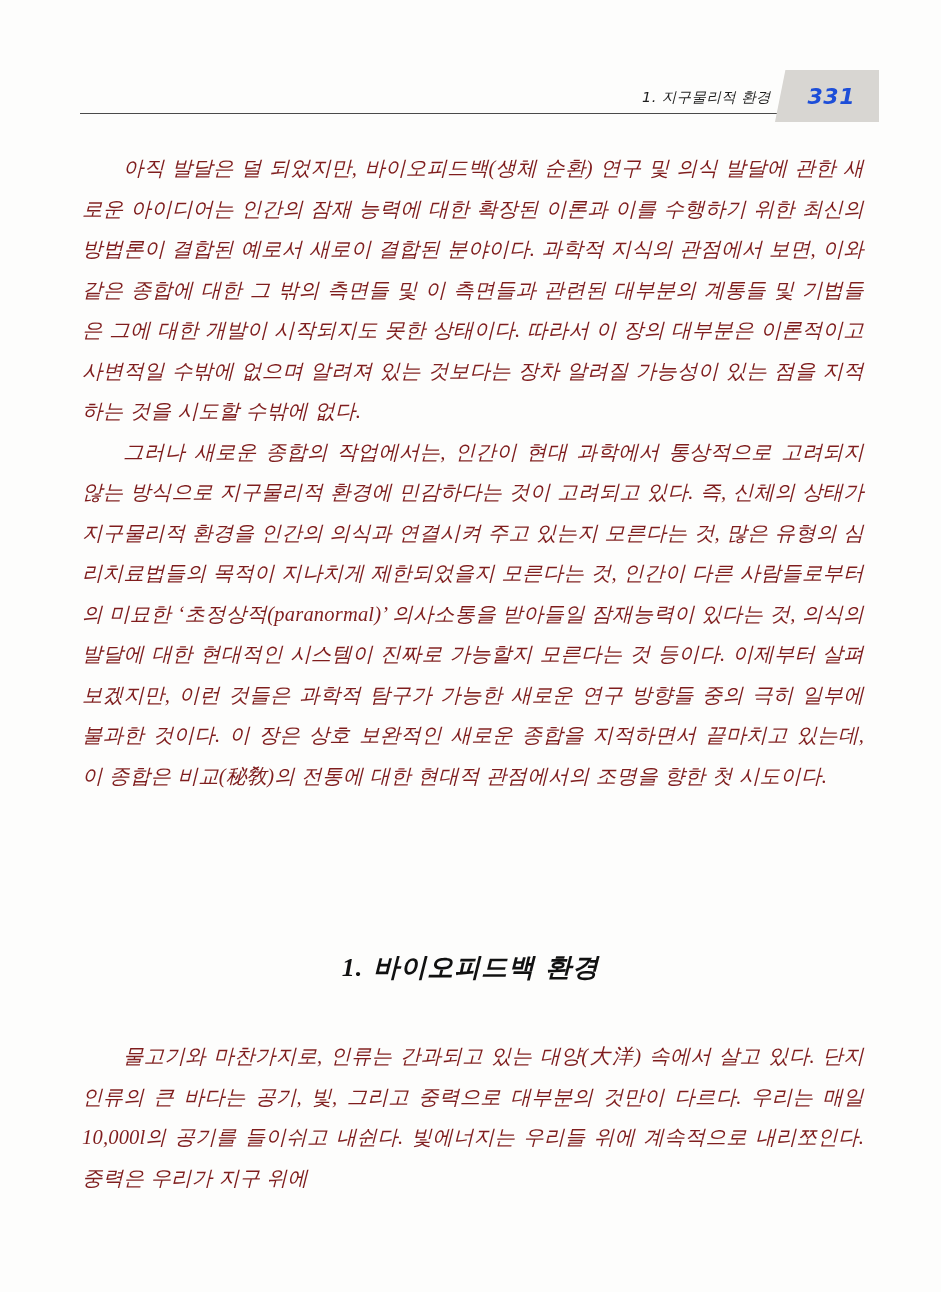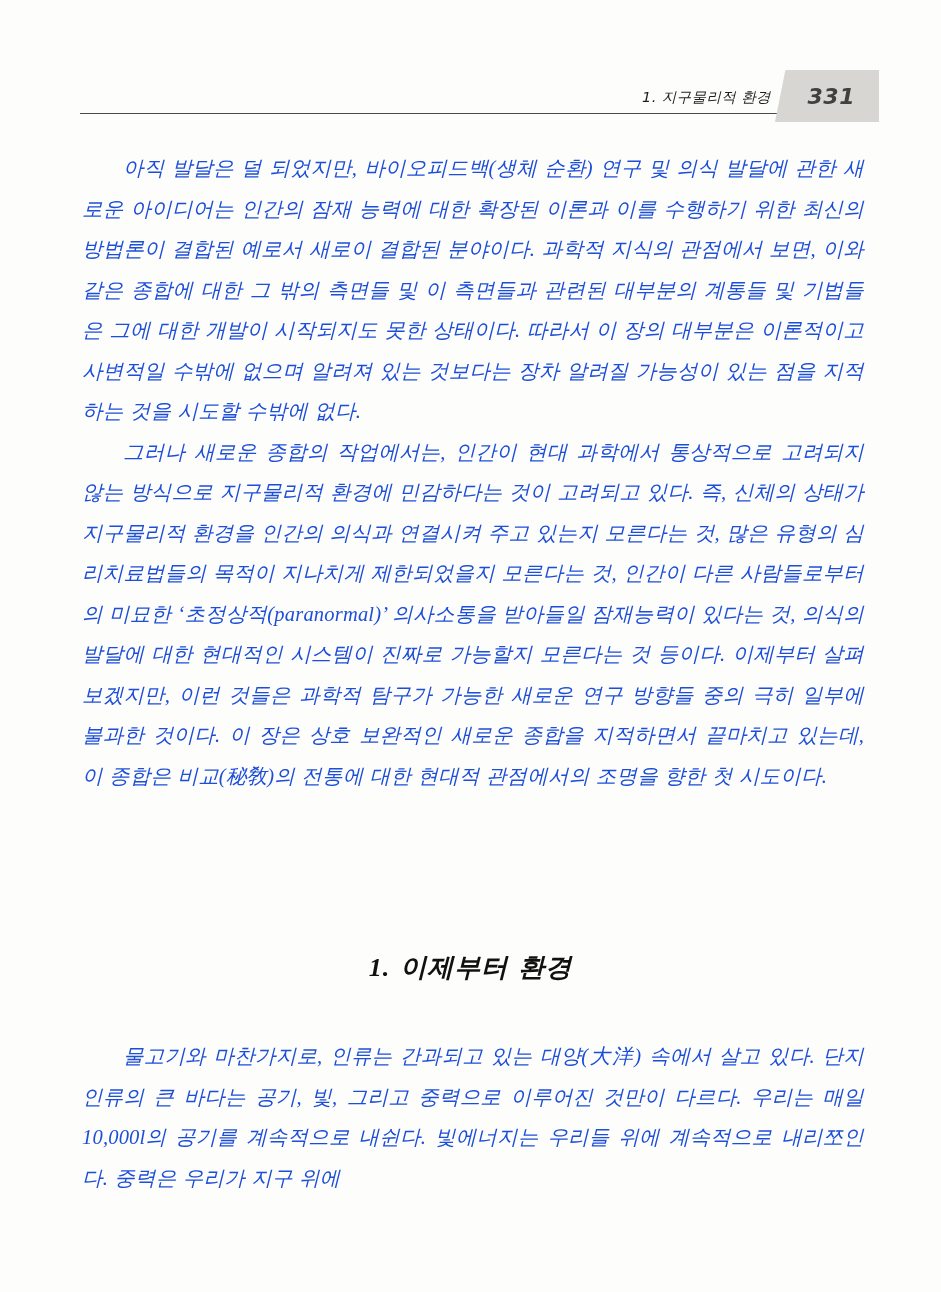--- a/index.html
+++ b/index.html
@@ -57,42 +57,42 @@
     height: 52px;
     background: #d8d6d2;
     clip-path: polygon(10% 0, 100% 0, 100% 100%, 0 100%);
   }
   .folio-num {
     position: absolute;
     right: 24px;
     top: -2px;
     font-size: 22px;
     font-weight: bold;
-    color: #404040;
+    color: #1d4ed8;
     font-family: "DejaVu Sans", "Liberation Sans", sans-serif;
     letter-spacing: 0.5px;
   }
 
   
   .body-area {
     position: absolute;
     top: 148px;
     left: 82px;
     width: 782px;
   }
   p.para {
     margin: 0 0 0 0;
     text-align: justify;
     text-justify: inter-character;
     font-size: 20.5px;
     line-height: 40.5px;
     text-indent: 2.0em;
     letter-spacing: 0.2px;
     word-spacing: 1px;
-    color: #1d4ed8;
+    color: #7f1d1d;
   }
   p.para + p.para {
     margin-top: 0;
   }
 
   
   .section-heading {
     position: absolute;
     top: 950px;
     left: 0;
@@ -128,20 +128,20 @@
     <div class="folio-num">331</div>
   </div>
 
   <div class="body-area">
     <p class="para">아직 발달은 덜 되었지만, 바이오피드백(생체 순환) 연구 및 의식 발달에 관한 새로운 아이디어는 인간의 잠재 능력에 대한 확장된 이론과 이를 수행하기 위한 최신의 방법론이 결합된 예로서 새로이 결합된 분야이다. 과학적 지식의 관점에서 보면, 이와 같은 종합에 대한 그 밖의 측면들 및 이 측면들과 관련된 대부분의 계통들 및 기법들은 그에 대한 개발이 시작되지도 못한 상태이다. 따라서 이 장의 대부분은 이론적이고 사변적일 수밖에 없으며 알려져 있는 것보다는 장차 알려질 가능성이 있는 점을 지적하는 것을 시도할 수밖에 없다.</p>
     <p class="para">그러나 새로운 종합의 작업에서는, 인간이 현대 과학에서 통상적으로 고려되지 않는 방식으로 지구물리적 환경에 민감하다는 것이 고려되고 있다. 즉, 신체의 상태가 지구물리적 환경을 인간의 의식과 연결시켜 주고 있는지 모른다는 것, 많은 유형의 심리치료법들의 목적이 지나치게 제한되었을지 모른다는 것, 인간이 다른 사람들로부터의 미묘한 ‘초정상적(paranormal)’ 의사소통을 받아들일 잠재능력이 있다는 것, 의식의 발달에 대한 현대적인 시스템이 진짜로 가능할지 모른다는 것 등이다. 이제부터 살펴보겠지만, 이런 것들은 과학적 탐구가 가능한 새로운 연구 방향들 중의 극히 일부에 불과한 것이다. 이 장은 상호 보완적인 새로운 종합을 지적하면서 끝마치고 있는데, 이 종합은 비교(秘敎)의 전통에 대한 현대적 관점에서의 조명을 향한 첫 시도이다.</p>
   </div>
 
   <div class="section-heading">
     <span class="numeral">1.</span>
-    <span>이제부터 환경</span>
+    <span>바이오피드백 환경</span>
   </div>
 
   <div class="body-area-2">
-    <p class="para">물고기와 마찬가지로, 인류는 간과되고 있는 대양(大洋) 속에서 살고 있다. 단지 인류의 큰 바다는 공기, 빛, 그리고 중력으로 이루어진 것만이 다르다. 우리는 매일 10,000l의 공기를 계속적으로 내쉰다. 빛에너지는 우리들 위에 계속적으로 내리쪼인다. 중력은 우리가 지구 위에</p>
+    <p class="para">물고기와 마찬가지로, 인류는 간과되고 있는 대양(大洋) 속에서 살고 있다. 단지 인류의 큰 바다는 공기, 빛, 그리고 중력으로 대부분의 것만이 다르다. 우리는 매일 10,000l의 공기를 들이쉬고 내쉰다. 빛에너지는 우리들 위에 계속적으로 내리쪼인다. 중력은 우리가 지구 위에</p>
   </div>
 
 </div>
 
 </body></html>

